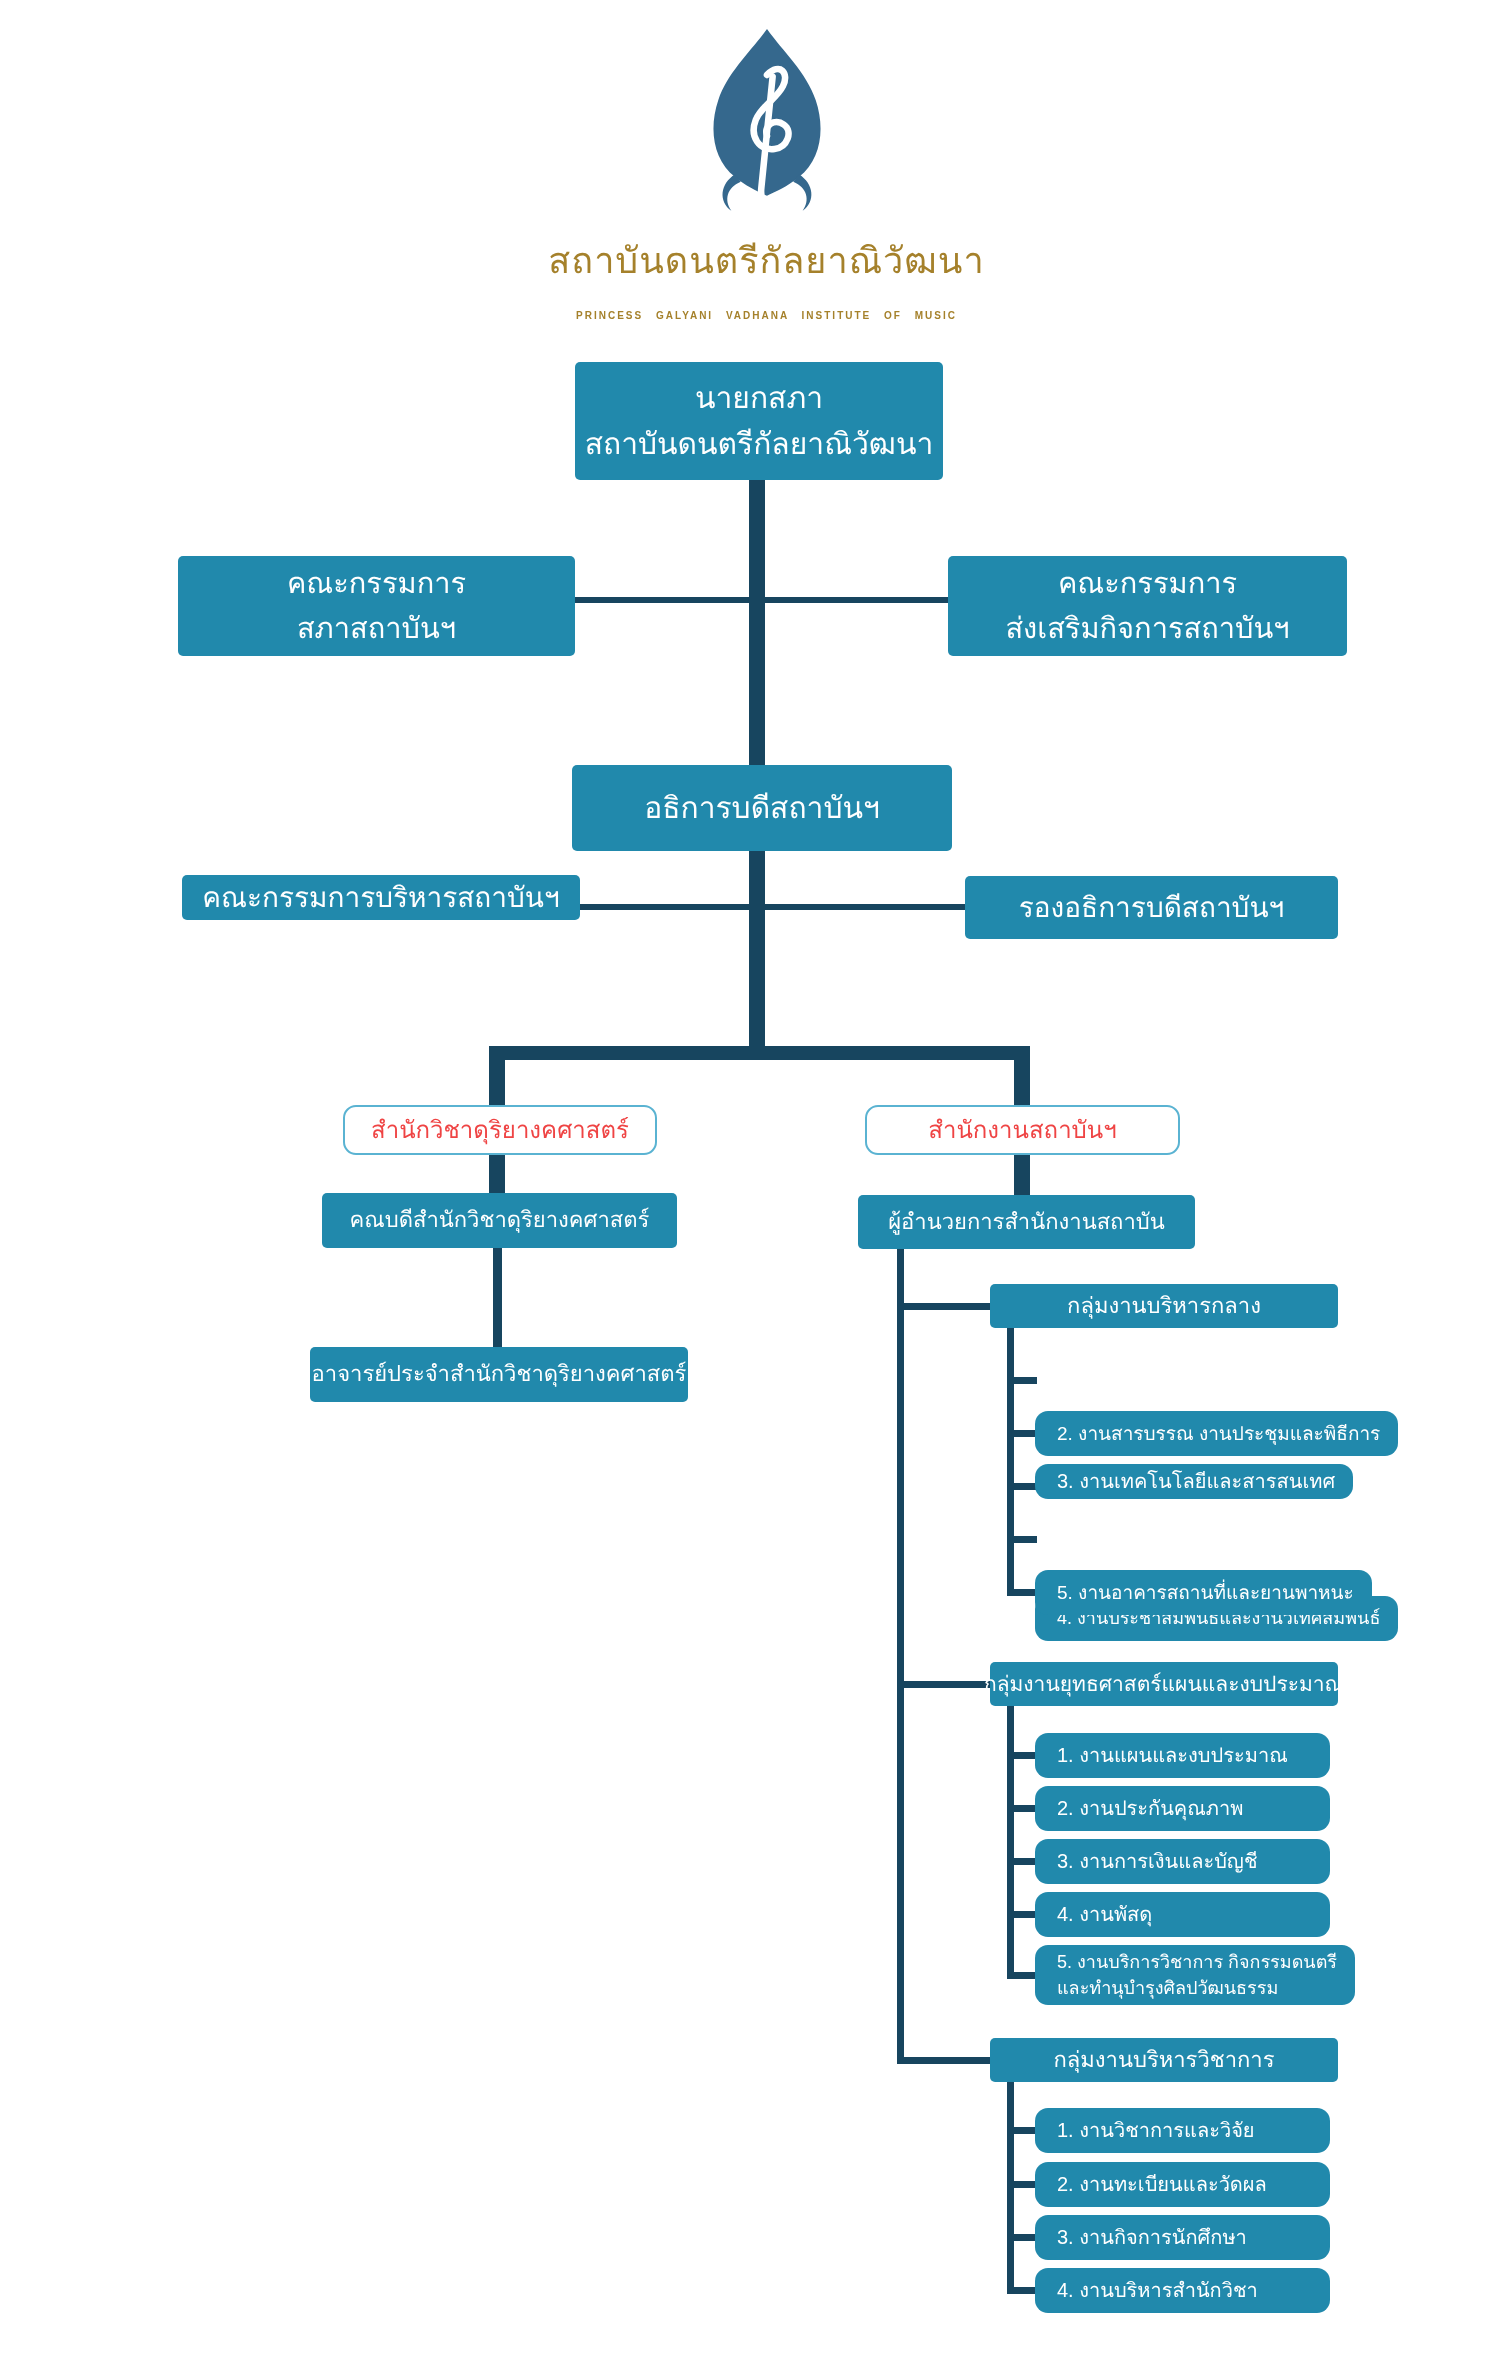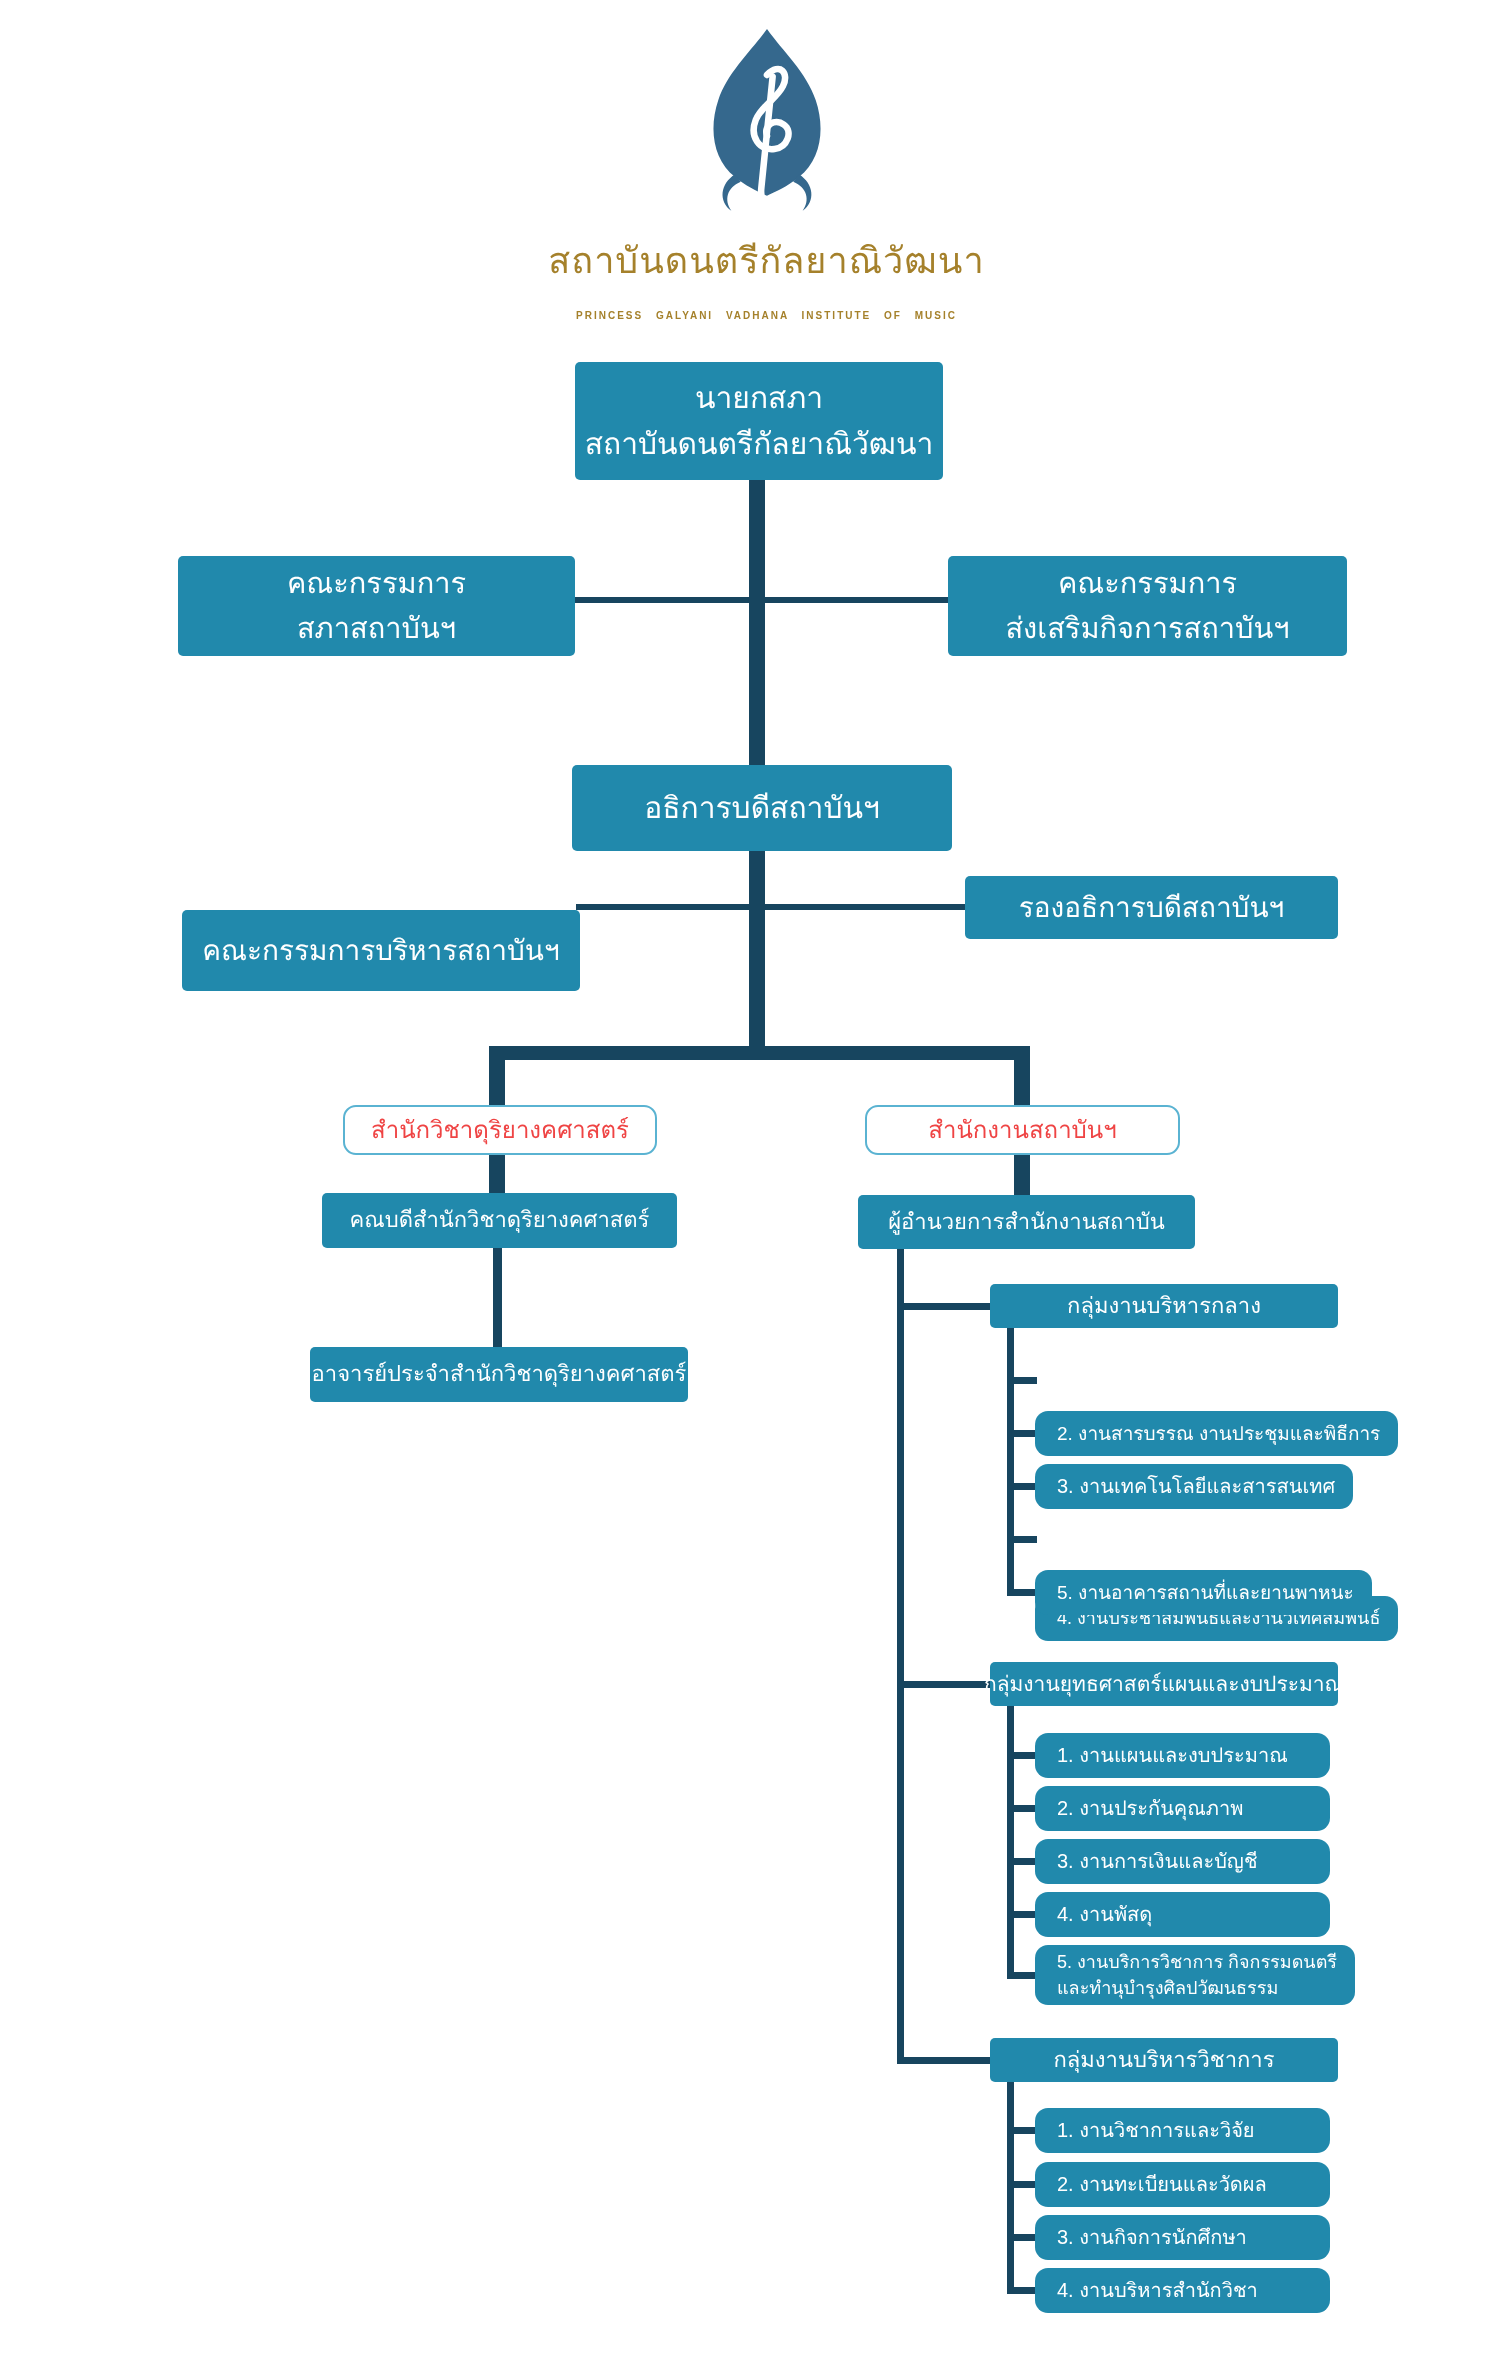--- a/index.html
+++ b/index.html
@@ -125,34 +125,34 @@
   <div class="node" style="left:575px; top:362px; width:368px; height:118px; font-size:30px;">นายกสภา
 สถาบันดนตรีกัลยาณิวัฒนา</div>
 
   <div class="node" style="left:178px; top:556px; width:397px; height:100px; font-size:29px;">คณะกรรมการ
 สภาสถาบันฯ</div>
   <div class="node" style="left:948px; top:556px; width:399px; height:100px; font-size:29px;">คณะกรรมการ
 ส่งเสริมกิจการสถาบันฯ</div>
 
   <div class="node nw" style="left:572px; top:765px; width:380px; height:86px; font-size:30px;">อธิการบดีสถาบันฯ</div>
 
-  <div class="node nw" style="left:182px; top:875px; width:398px; height:81px; font-size:28px;margin-top:35px;">คณะกรรมการบริหารสถาบันฯ</div>
+  <div class="node nw" style="left:182px; top:875px; width:398px; height:45px; font-size:28px;">คณะกรรมการบริหารสถาบันฯ</div>
   <div class="node nw" style="left:965px; top:876px; width:373px; height:63px; font-size:28px;">รองอธิการบดีสถาบันฯ</div>
 
   <div class="node outline nw" style="left:343px; top:1105px; width:314px; height:50px; font-size:24px;">สำนักวิชาดุริยางคศาสตร์</div>
   <div class="node outline nw" style="left:865px; top:1105px; width:315px; height:50px; font-size:24px;">สำนักงานสถาบันฯ</div>
 
   <div class="node nw" style="left:322px; top:1193px; width:355px; height:55px; font-size:22px;">คณบดีสำนักวิชาดุริยางคศาสตร์</div>
   <div class="node nw" style="left:310px; top:1347px; width:378px; height:55px; font-size:22px;">อาจารย์ประจำสำนักวิชาดุริยางคศาสตร์</div>
 
   <div class="node nw" style="left:858px; top:1195px; width:337px; height:54px; font-size:22px;font-family:Liberation Serif, serif;">ผู้อำนวยการสำนักงานสถาบัน</div>
 
   <div class="node nw" style="left:990px; top:1284px; width:348px; height:44px; font-size:22px;">กลุ่มงานบริหารกลาง</div>
   <div class="node item" style="left:1035px; top:1411px; height:45px; font-size:19px;">2. งานสารบรรณ งานประชุมและพิธีการ</div>
-  <div class="node item" style="left:1035px; top:1464px; height:45px;">3. งานเทคโนโลยีและสารสนเทศ</div>
+  <div class="node item" style="left:1035px; top:1464px; height:35px;">3. งานเทคโนโลยีและสารสนเทศ</div>
   <div class="node item" style="left:1035px; top:1596px; height:45px; font-size:18px;">4. งานประชาสัมพันธ์และงานวิเทศสัมพันธ์</div>
   <div class="node item" style="left:1035px; top:1570px; height:45px; font-size:19px;">5. งานอาคารสถานที่และยานพาหนะ</div>
 
   <div class="node nw" style="left:990px; top:1662px; width:348px; height:44px; font-size:21px;">กลุ่มงานยุทธศาสตร์แผนและงบประมาณ</div>
   <div class="node item" style="left:1035px; top:1733px; height:45px;">1. งานแผนและงบประมาณ</div>
   <div class="node item" style="left:1035px; top:1786px; height:45px;">2. งานประกันคุณภาพ</div>
   <div class="node item" style="left:1035px; top:1839px; height:45px;">3. งานการเงินและบัญชี</div>
   <div class="node item" style="left:1035px; top:1892px; height:45px;">4. งานพัสดุ</div>
   <div class="node item" style="left:1035px; top:1945px; height:60px; font-size:18px; line-height:1.45;">5. งานบริการวิชาการ กิจกรรมดนตรี
 และทำนุบำรุงศิลปวัฒนธรรม</div>

